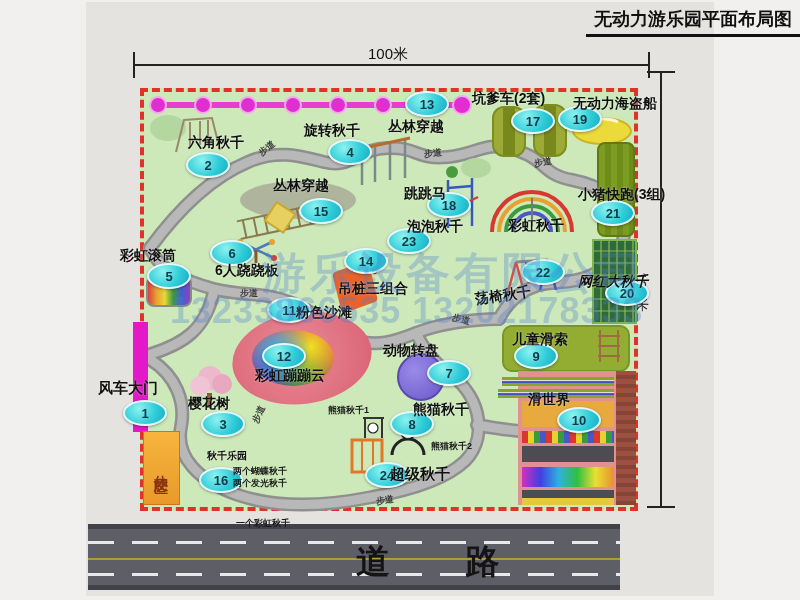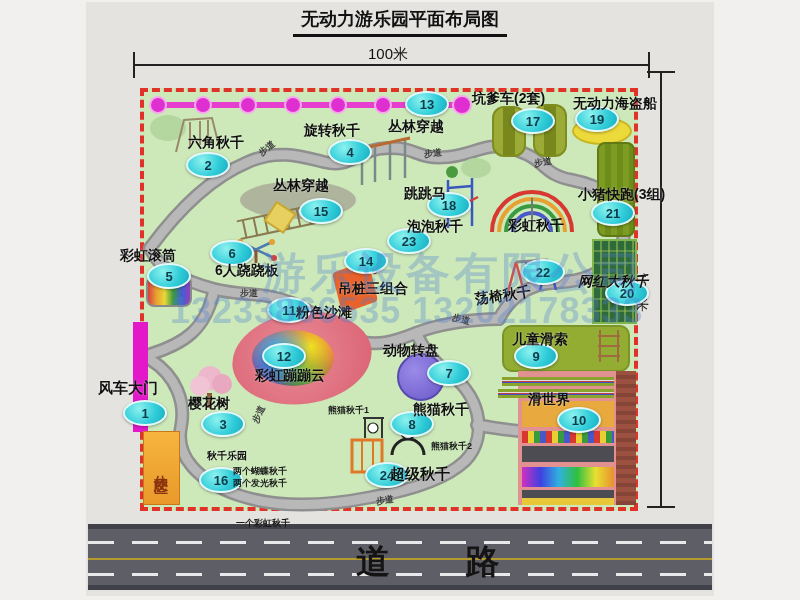--- a/index.html
+++ b/index.html
@@ -1,19 +1,19 @@
 <!DOCTYPE html>
 <html><head>
 <meta charset="utf-8">
 <style>
   html,body{margin:0;padding:0;}
   body{width:800px;height:600px;background:#f1f0ee;font-family:"Liberation Sans","DejaVu Sans",sans-serif;}
   .stage{position:relative;width:800px;height:600px;overflow:hidden;}
   .backdrop{position:absolute;left:86px;top:2px;width:628px;height:594px;background:#e4e3e0;}
-  .title-wrap{position:absolute;left:0;top:7px;width:800px;text-align:center;z-index:50;font-family:Liberation Serif, serif;}
+  .title-wrap{position:absolute;left:0;top:7px;width:800px;text-align:right;z-index:50;font-family:Liberation Serif, serif;}
   .title-wrap span{display:inline-block;font-size:18px;font-weight:bold;color:#111;
     border-bottom:3px solid #111;padding:0 8px 3px;}
   .dimline{position:absolute;background:#222;z-index:6;}
   .dimlabel{position:absolute;font-size:15px;color:#111;z-index:6;white-space:nowrap;}
   .park{position:absolute;left:140px;top:88px;width:498px;height:423px;background:#cde9ba;
     border:4px dashed #e03228;box-sizing:border-box;z-index:1;}
   svg.layer{position:absolute;left:0;top:0;z-index:5;pointer-events:none;}
   svg.layer2{position:absolute;left:0;top:0;z-index:20;pointer-events:none;}
   .S{position:absolute;z-index:10;}
   .b{position:absolute;width:44px;height:26px;border-radius:50%;z-index:30;box-sizing:border-box;
@@ -22,21 +22,21 @@
     display:flex;align-items:center;justify-content:center;box-shadow:0 1px 3px rgba(0,0,0,.35);}
   .L{position:absolute;font-weight:bold;font-size:14px;color:#101010;white-space:nowrap;z-index:31;
     text-shadow:0 0 2px rgba(255,255,255,.55);}
   .pd{position:absolute;font-size:9px;font-weight:bold;color:#3a3a3a;z-index:12;white-space:nowrap;}
   .tiny{position:absolute;font-size:9px;font-weight:bold;color:#1a1a1a;z-index:31;white-space:nowrap;}
   .wm{position:absolute;font-weight:bold;color:#4f7fd0;opacity:.32;z-index:40;white-space:nowrap;pointer-events:none;}
   .rest{position:absolute;left:143px;top:431px;width:35px;height:72px;z-index:11;
     background:linear-gradient(180deg,#f6b53e,#e9992a);border:1px solid #c87818;
     display:flex;align-items:center;justify-content:center;}
   .rest span{writing-mode:vertical-rl;font-weight:bold;font-size:14px;color:#8b3410;letter-spacing:3px;}
-  .road{position:absolute;left:88px;top:524px;width:624px;height:66px;background:#5e5e66;z-index:8;
+  .road{position:absolute;left:88px;top:524px;width:532px;height:66px;background:#5e5e66;z-index:8;
     border-top:5px solid #41414a;border-bottom:5px solid #41414a;box-sizing:border-box;}
   .road .dash{position:absolute;left:0;width:100%;height:3px;
     background:repeating-linear-gradient(90deg,#e9e9ec 0 26px,rgba(0,0,0,0) 26px 44px);}
   .road .yellow{position:absolute;left:0;top:29px;width:100%;height:2px;background:#b59a2e;}
   .roadlabel{position:absolute;left:268px;top:10px;font-size:34px;font-weight:bold;color:#141414;
     word-spacing:58px;letter-spacing:4px;z-index:9;}
   .band{position:absolute;}
 </style>
 </head>
 <body>
@@ -233,21 +233,21 @@
   <div class="b" style="left:514px;top:343px;">9</div>
   <div class="b" style="left:557px;top:407px;">10</div>
   <div class="b" style="left:267px;top:297px;">11</div>
   <div class="b" style="left:262px;top:343px;">12</div>
   <div class="b" style="left:405px;top:91px;">13</div>
   <div class="b" style="left:344px;top:248px;">14</div>
   <div class="b" style="left:299px;top:198px;">15</div>
   <div class="b" style="left:199px;top:467px;">16</div>
   <div class="b" style="left:511px;top:108px;">17</div>
   <div class="b" style="left:427px;top:192px;">18</div>
-  <div class="b" style="left:575px;top:106px;">19</div>
+  <div class="b" style="left:558px;top:106px;">19</div>
   <div class="b" style="left:605px;top:280px;">20</div>
   <div class="b" style="left:591px;top:200px;">21</div>
   <div class="b" style="left:521px;top:259px;">22</div>
   <div class="b" style="left:387px;top:228px;">23</div>
   <div class="b" style="left:365px;top:462px;">24</div>
 
   <div class="L" style="left:98px;top:379px;font-size:15px;">风车大门</div>
   <div class="L" style="left:188px;top:134px;">六角秋千</div>
   <div class="L" style="left:188px;top:395px;">樱花树</div>
   <div class="L" style="left:304px;top:122px;">旋转秋千</div>

